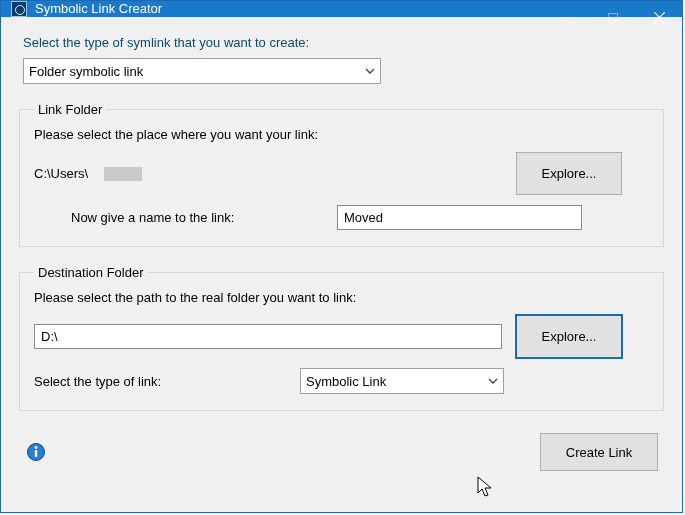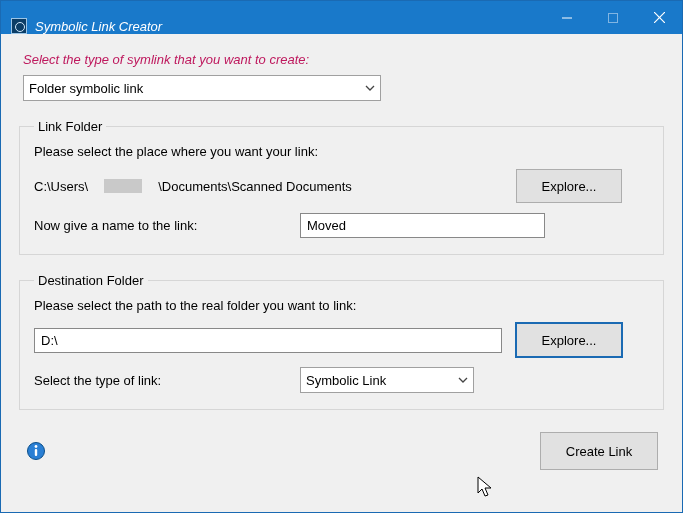--- a/index.html
+++ b/index.html
@@ -15,27 +15,26 @@
     position: relative;
   }
   .window {
     width: 683px;
     height: 513px;
     border: 1px solid #1a6ab3;
     background: #f0f0f0;
     position: relative;
   }
   .titlebar {
-    height: 33px;
+    height: 16px;
     background: #1979ca;
     display: flex;
-    align-items: flex-end;
+    align-items: flex-start;
     color: #fff;
     font-size: 13px;
-    font-style: italic;
   }
   .titlebar .app-icon {
     width: 16px;
     height: 16px;
     margin: 0 8px 0 10px;
     background: #0b3d66;
     border: 1px solid #9cc5e6;
     position: relative;
     display: inline-block;
   }
@@ -58,30 +57,29 @@
     color: #fff;
   }
   .winbtn svg { display: block; }
   .winbtn.disabled { opacity: 0.45; }
   .content {
     padding: 12px 18px 14px 18px;
     background: #f0f0f0;
   }
   .instr {
     margin: 6px 4px 8px 4px;
-    color: #be185d;
-    font-style: italic;
+    color: #0c4a6e;
   }
   .select-wrap {
     position: relative;
     width: 358px;
     margin: 0 0 18px 4px;
   }
   .select-wrap-small {
-    width: 174px;
+    width: 204px;
   }
   .select {
     width: 100%;
     height: 26px;
     border: 1px solid #a0a0a0;
     background: #fff;
     padding: 0 26px 0 5px;
     display: flex;
     align-items: center;
     font-size: 13px;
@@ -115,21 +113,21 @@
     height: 25px;
     border: 1px solid #888;
     background: #fff;
     padding: 4px 6px;
     font: inherit;
   }
   .path-input { width: 468px; }
   .name-input { width: 245px; }
   .dest-input { width: 468px; }
   .button {
-    height: 34px;
+    height: 43px;
     min-width: 106px;
     background: #e1e1e1;
     border: 1px solid #adadad;
     font: inherit;
     cursor: default;
     padding: 0 12px;
   }
   .button.focused {
     outline: 2px solid #1a6ab3;
     outline-offset: -1px;
@@ -204,26 +202,25 @@
         </svg>
     </div>
 
     <fieldset class="group">
       <legend>Link Folder</legend>
       <div>Please select the place where you want your link:</div>
       <div class="row">
         <div class="textfield path-input" style="display:flex;align-items:center;gap:16px;">
           <span>C:\Users\</span>
             <span class="redact"></span>
-            <span>\Documents\Scanned Documents</span>
         </div>
         <button class="button">Explore...</button>
       </div>
       <div class="row">
-        <span class="label" style="width:252px;">Now give a name to the link:</span>
+        <span class="label" style="width:252px;margin-left:37px;">Now give a name to the link:</span>
         <input class="textfield name-input" value="Moved" style="">
       </div>
     </fieldset>
 
     <fieldset class="group">
       <legend>Destination Folder</legend>
       <div>Please select the path to the real folder you want to link:</div>
       <div class="row">
         <input class="textfield dest-input" value="D:\" style="">
         <button class="button focused">Explore...</button>

